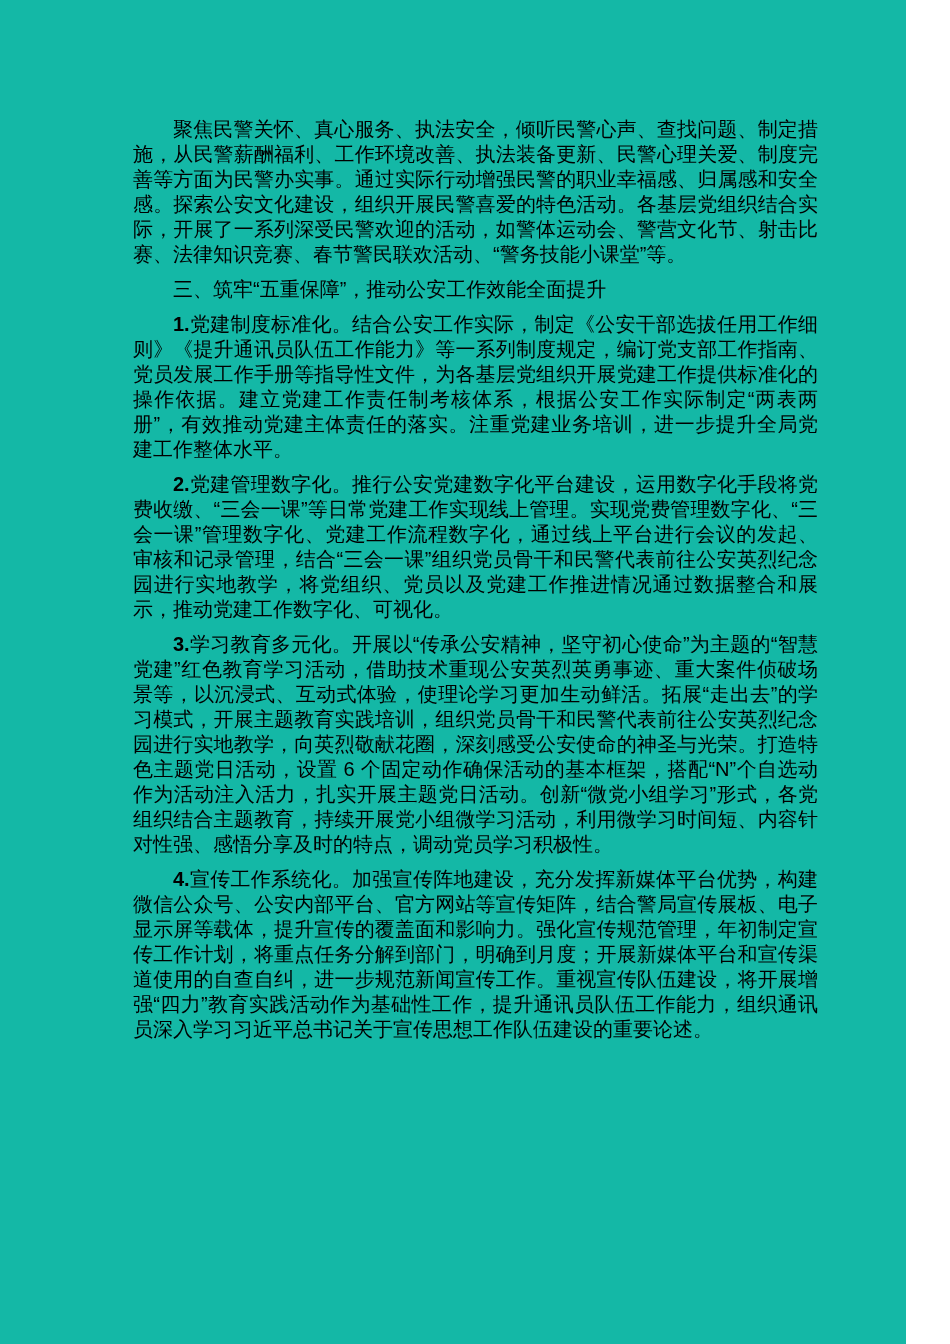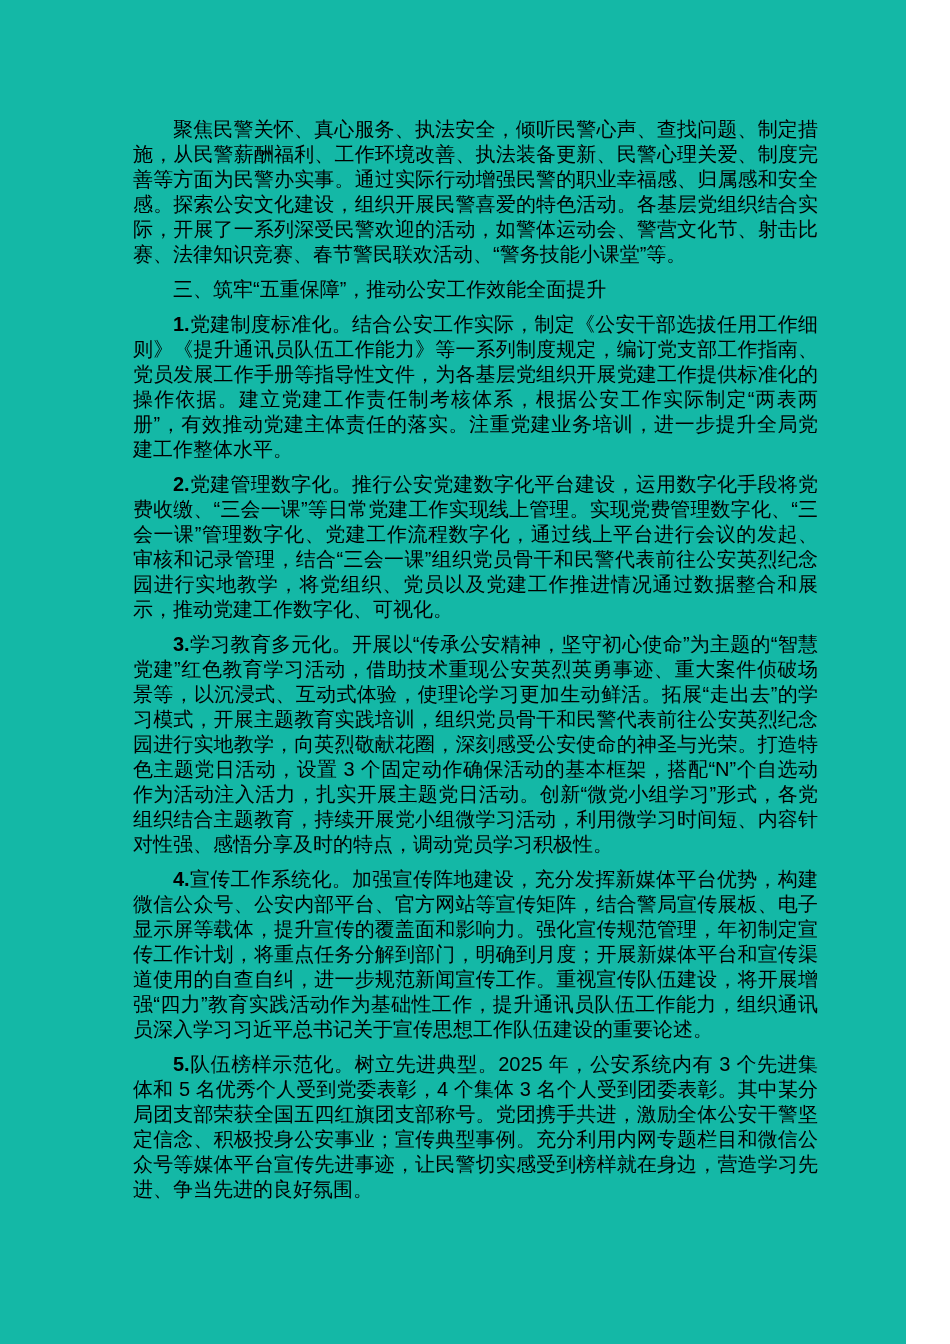--- a/index.html
+++ b/index.html
@@ -47,20 +47,19 @@
   <div class="content">
 
     <p class="para"><span>聚焦民警关怀、真心服务、执法安全，倾听民警心声、查找问题、制定措施，从民警薪酬福利、工作环境改善、执法装备更新、民警心理关爱、制度完善等方面为民警办实事。通过实际行动增强民警的职业幸福感、归属感和安全感。探索公安文化建设，组织开展民警喜爱的特色活动。各基层党组织结合实际，开展了一系列深受民警欢迎的活动，如警体运动会、警营文化节、射击比赛、法律知识竞赛、春节警民联欢活动、“警务技能小课堂”等。</span></p>
 
     <h2 class="heading"><span>三、筑牢“五重保障”，推动公安工作效能全面提升</span></h2>
 
     <p class="para"><span class="num">1.</span><span>党建制度标准化。结合公安工作实际，制定《公安干部选拔任用工作细则》《提升通讯员队伍工作能力》等一系列制度规定，编订党支部工作指南、党员发展工作手册等指导性文件，为各基层党组织开展党建工作提供标准化的操作依据。建立党建工作责任制考核体系，根据公安工作实际制定“两表两册”，有效推动党建主体责任的落实。注重党建业务培训，进一步提升全局党建工作整体水平。</span></p>
 
     <p class="para"><span class="num">2.</span><span>党建管理数字化。推行公安党建数字化平台建设，运用数字化手段将党费收缴、“三会一课”等日常党建工作实现线上管理。实现党费管理数字化、“三会一课”管理数字化、党建工作流程数字化，通过线上平台进行会议的发起、审核和记录管理，结合“三会一课”组织党员骨干和民警代表前往公安英烈纪念园进行实地教学，将党组织、党员以及党建工作推进情况通过数据整合和展示，推动党建工作数字化、可视化。</span></p>
 
-    <p class="para"><span class="num">3.</span><span>学习教育多元化。开展以“传承公安精神，坚守初心使命”为主题的“智慧党建”红色教育学习活动，借助技术重现公安英烈英勇事迹、重大案件侦破场景等，以沉浸式、互动式体验，使理论学习更加生动鲜活。拓展“走出去”的学习模式，开展主题教育实践培训，组织党员骨干和民警代表前往公安英烈纪念园进行实地教学，向英烈敬献花圈，深刻感受公安使命的神圣与光荣。打造特色主题党日活动，设置 3 个固定动作确保活动的基本框架，搭配“N”个自选动作为活动注入活力，扎实开展主题党日活动。创新“微党小组学习”形式，各党组织结合主题教育，持续开展党小组微学习活动，利用微学习时间短、内容针对性强、感悟分享及时的特点，调动党员学习积极性。</span></p>
+    <p class="para"><span class="num">3.</span><span>学习教育多元化。开展以“传承公安精神，坚守初心使命”为主题的“智慧党建”红色教育学习活动，借助技术重现公安英烈英勇事迹、重大案件侦破场景等，以沉浸式、互动式体验，使理论学习更加生动鲜活。拓展“走出去”的学习模式，开展主题教育实践培训，组织党员骨干和民警代表前往公安英烈纪念园进行实地教学，向英烈敬献花圈，深刻感受公安使命的神圣与光荣。打造特色主题党日活动，设置 6 个固定动作确保活动的基本框架，搭配“N”个自选动作为活动注入活力，扎实开展主题党日活动。创新“微党小组学习”形式，各党组织结合主题教育，持续开展党小组微学习活动，利用微学习时间短、内容针对性强、感悟分享及时的特点，调动党员学习积极性。</span></p>
 
     <p class="para"><span class="num">4.</span><span>宣传工作系统化。加强宣传阵地建设，充分发挥新媒体平台优势，构建微信公众号、公安内部平台、官方网站等宣传矩阵，结合警局宣传展板、电子显示屏等载体，提升宣传的覆盖面和影响力。强化宣传规范管理，年初制定宣传工作计划，将重点任务分解到部门，明确到月度；开展新媒体平台和宣传渠道使用的自查自纠，进一步规范新闻宣传工作。重视宣传队伍建设，将开展增强“四力”教育实践活动作为基础性工作，提升通讯员队伍工作能力，组织通讯员深入学习习近平总书记关于宣传思想工作队伍建设的重要论述。</span></p>
 
-    <p class="para"><span class="num">5.</span><span>队伍榜样示范化。树立先进典型。2025 年，公安系统内有 3 个先进集体和 5 名优秀个人受到党委表彰，4 个集体 3 名个人受到团委表彰。其中某分局团支部荣获全国五四红旗团支部称号。党团携手共进，激励全体公安干警坚定信念、积极投身公安事业；宣传典型事例。充分利用内网专题栏目和微信公众号等媒体平台宣传先进事迹，让民警切实感受到榜样就在身边，营造学习先进、争当先进的良好氛围。</span></p>
 
   </div>
 </div>
 
 </body></html>

